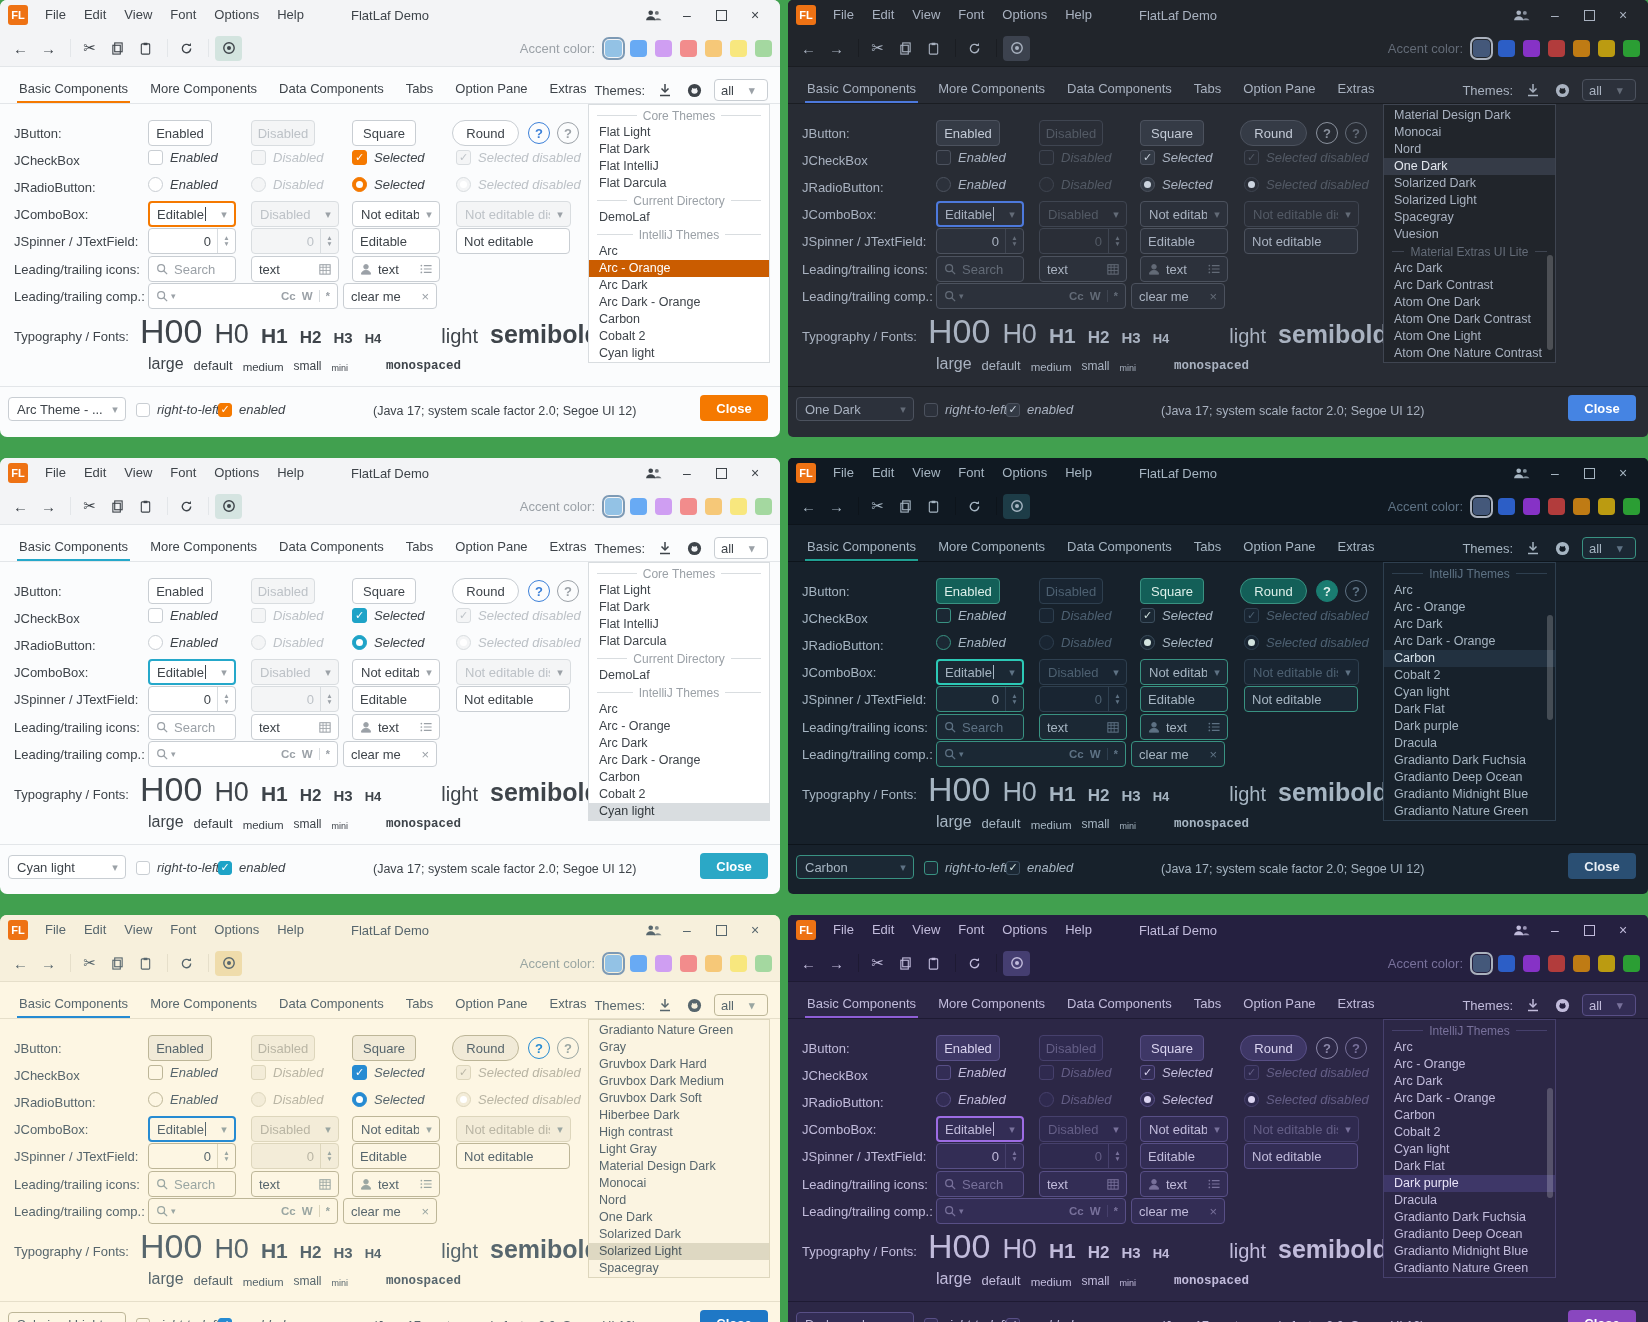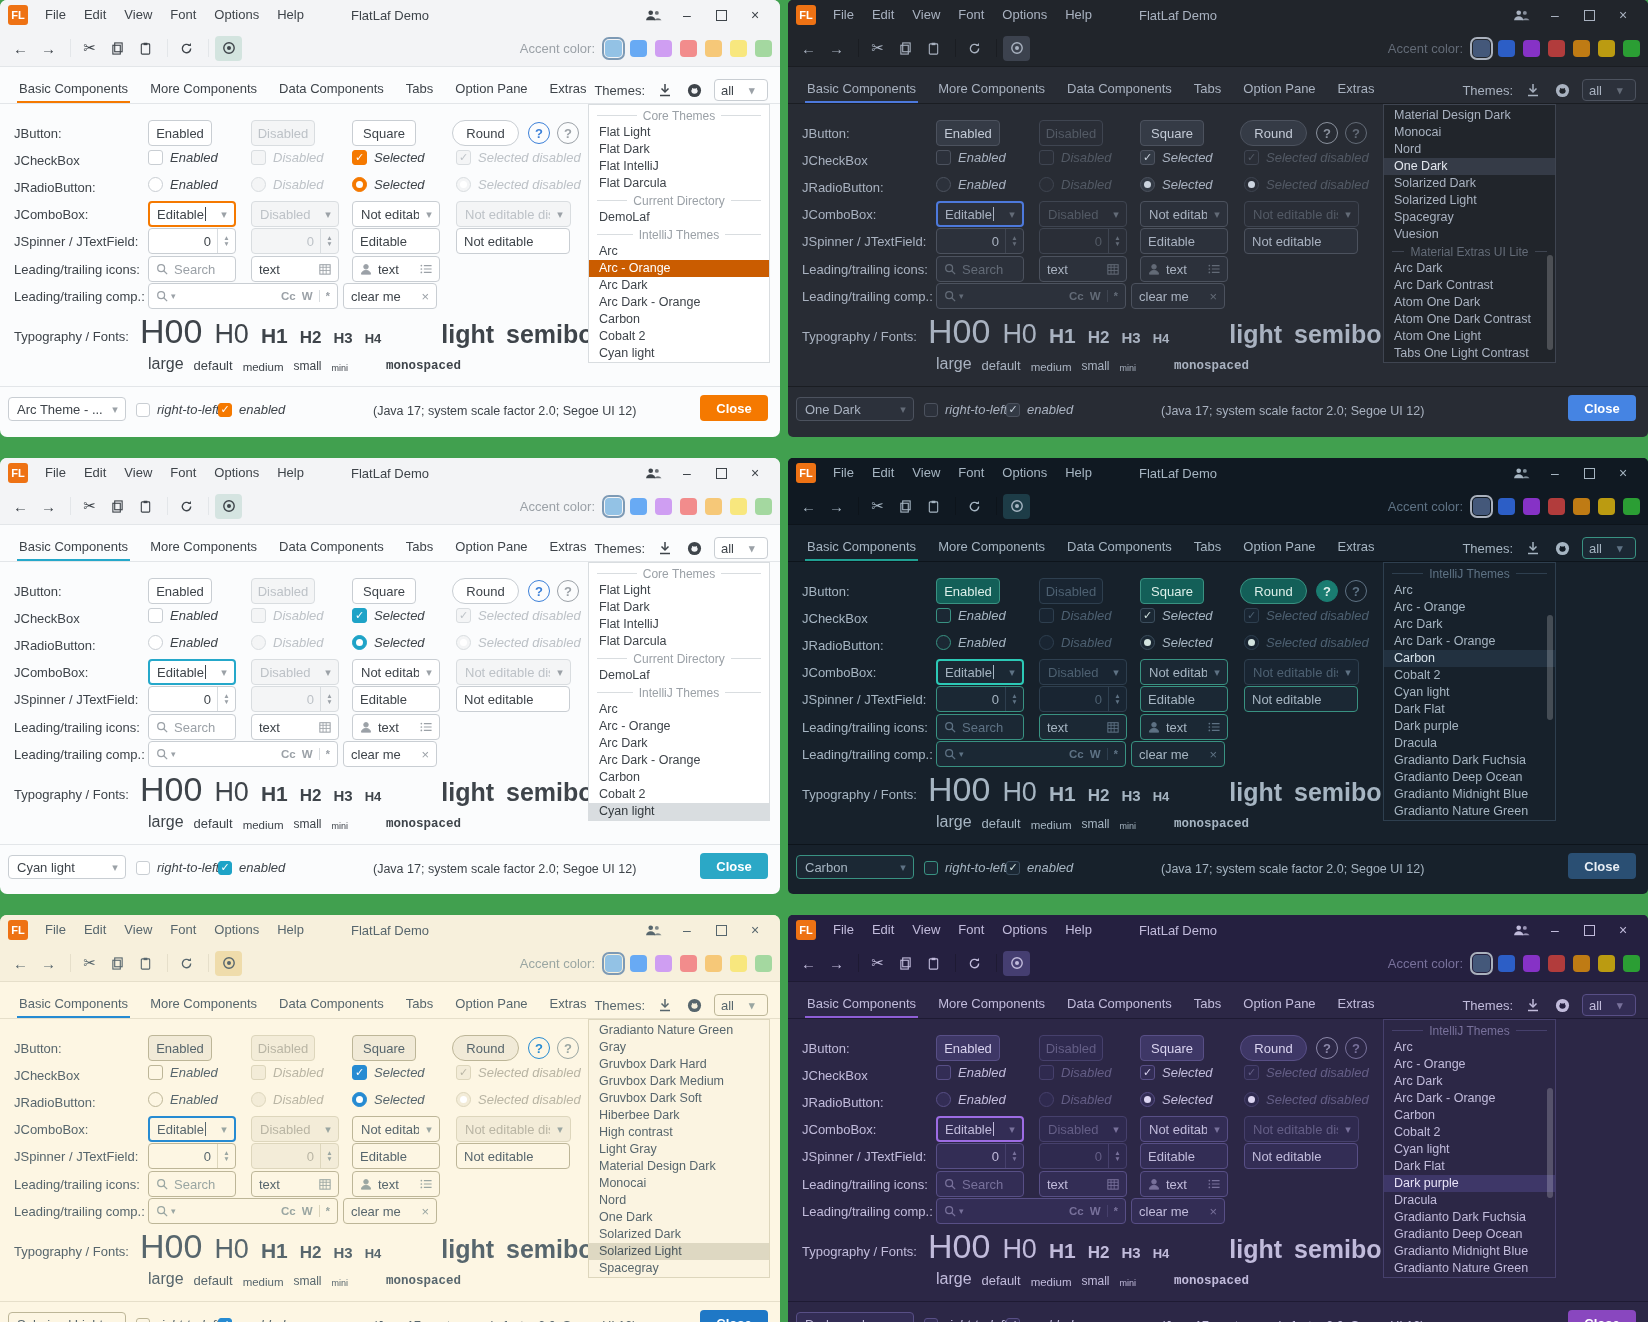--- a/index.html
+++ b/index.html
@@ -100,21 +100,21 @@
   .ddmini{font-size:9px;color:var(--muted);font-weight:normal;margin-left:-3px}
   .mtok{color:var(--muted);font-size:11.5px;font-weight:bold;font-style:normal}
   .vsep{width:1px;height:12px;background:var(--border)}
   .xclr{margin-left:auto;color:var(--muted);font-weight:normal}
 
   
   .typo1{position:absolute;left:140px;top:312px;display:flex;align-items:baseline;gap:12px;white-space:nowrap}
   .t-h00{font-size:34px}.t-h0{font-size:27px}.t-h1{font-size:21px;font-weight:bold}.t-h2{font-size:17px;font-weight:bold}
   .t-h3{font-size:15px;font-weight:bold}.t-h4{font-size:13px;font-weight:bold}
   .t-gap{width:36px}
-  .t-light{font-size:25px;font-weight:700}.t-semi{font-size:25px;font-weight:bold}
+  .t-light{font-size:20px;font-weight:400}.t-semi{font-size:25px;font-weight:bold}
   .typo2{position:absolute;left:148px;top:355px;display:flex;align-items:flex-end;gap:10px;white-space:nowrap}
   .t-large{font-size:16px}.t-def{font-size:13px}.t-med{font-size:11.5px}.t-small{font-size:12px}.t-mini{font-size:9px}
   .t-mono{font-family:"Liberation Mono",monospace;font-size:12.5px;font-weight:bold;margin-left:28px}
 
   
   .sepline{position:absolute;left:0;right:0;top:386px;height:1px;background:var(--line)}
   .bottombar{position:absolute;left:0;right:0;top:387px;bottom:0}
   .bcombo{left:8px;top:10px;width:118px;height:24px}
   .chk.small{top:15px}.chk.small .box{width:14px;height:14px}
   .rtlchk{left:136px}.enbchk{left:218px}
@@ -560,21 +560,21 @@
         <div class="titem">Solarized Dark</div>
         <div class="titem">Solarized Light</div>
         <div class="titem">Spacegray</div>
         <div class="titem">Vuesion</div>
         <div class="tsep2">Material Extras UI Lite</div>
         <div class="titem">Arc Dark</div>
         <div class="titem">Arc Dark Contrast</div>
         <div class="titem">Atom One Dark</div>
         <div class="titem">Atom One Dark Contrast</div>
         <div class="titem">Atom One Light</div>
-        <div class="titem">Tabs One Light Contrast</div>
+        <div class="titem">Atom One Nature Contrast</div>
         <div class="thumb" style="top: 150px; height: 95px;"></div>
       </div>
 
   <div class="row" style="top:120px">
     <span class="rlabel">JButton:</span>
     <button class="btn" style="left:148px">Enabled</button>
     <button class="btn dis" style="left:251px">Disabled</button>
     <button class="btn" style="left:352px">Square</button>
     <button class="btn round" style="left:452px">Round</button>
     <span class="help h1" style="left:528px">?</span>

